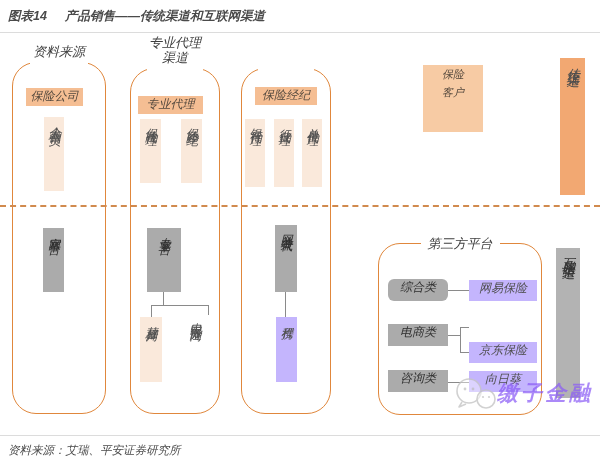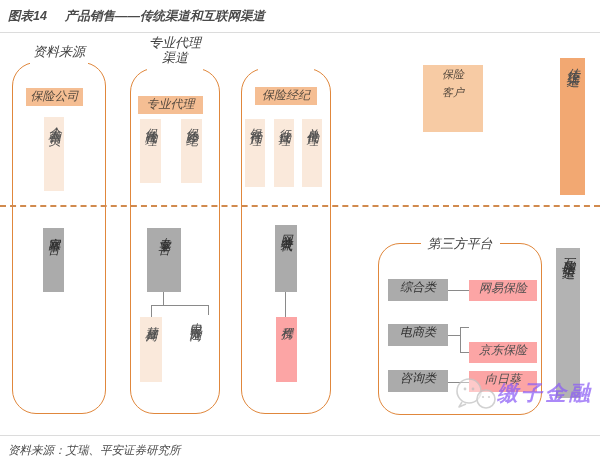--- a/index.html
+++ b/index.html
@@ -14,21 +14,21 @@
   .hdr .gap2{display:inline-block;width:18px;}
   .hline{height:1px;background:#dcdcdc;left:0;width:600px;}
   .channel{border:1.5px solid #e0873c;border-radius:24px;background:transparent;}
   .topgap{position:absolute;top:-3px;left:18%;width:64%;height:6px;background:#fff;}
   .ch-title{color:#3e3e3e;font-size:13px;text-align:center;line-height:15px;}
   .bx{display:flex;align-items:flex-start;justify-content:center;box-sizing:border-box;}
   .orange{background:#f5be93;color:#54493e;font-size:12px;}
   .peach{background:#f7cba4;color:#55493d;font-size:11px;line-height:18px;text-align:center;}
   .beige{background:#fae9db;color:#4f4f4f;font-size:12px;}
   .gray{background:#ababab;color:#2e2e2e;font-size:12px;}
-  .lightg{background:#fca5a5;color:#4f4f4f;font-size:12px;}
+  .lightg{background:#c4b5fd;color:#4f4f4f;font-size:12px;}
   .plain{color:#4f4f4f;font-size:12px;}
   .vtext{writing-mode:vertical-rl;text-orientation:upright;letter-spacing:2px;}
   .obar{background:#f2a872;color:#4d4d4d;font-size:13px;}
   .gbar{background:#b3b3b3;color:#333;font-size:13px;}
   .dash{border-top:2px dashed #d18a4e;left:0;width:600px;height:0;}
   .line{background:#8a8a8a;}
   .tp-title{left:0;right:0;top:-9px;text-align:center;font-size:13px;color:#3e3e3e;}
   .tp-title span{background:#fff;padding:0 7px;}
   .wm-text{font-size:21px;font-weight:bold;color:#8b5cf6;opacity:.72;letter-spacing:3px;white-space:nowrap;}
   .src{font-size:11.5px;color:#4a4a4a;}
@@ -122,21 +122,21 @@
   <div class="abs bx gbar" style="left:556px;top:248px;width:24px;height:150px;">
     <span class="vtext">互联网渠道</span>
   </div>
 
   <div class="abs channel" style="left:378px;top:243px;width:162px;height:170px;border-radius:22px;">
     <div class="abs tp-title">
       <span>第三方平台</span>
     </div>
   </div>
 
-  <div class="abs bx gray" style="left:388px;top:279px;width:60px;height:22px;">
+  <div class="abs bx gray" style="left:388px;top:279px;width:60px;height:22px;border-radius:6px;">
     <span>综合类</span>
   </div>
   <div class="abs line" style="left:448px;top:290px;width:21px;height:1px;"></div>
   <div class="abs bx lightg" style="left:469px;top:280px;width:68px;height:21px;">
     <span>网易保险</span>
   </div>
 
   <div class="abs bx gray" style="left:388px;top:324px;width:60px;height:22px;">
     <span>电商类</span>
   </div>

